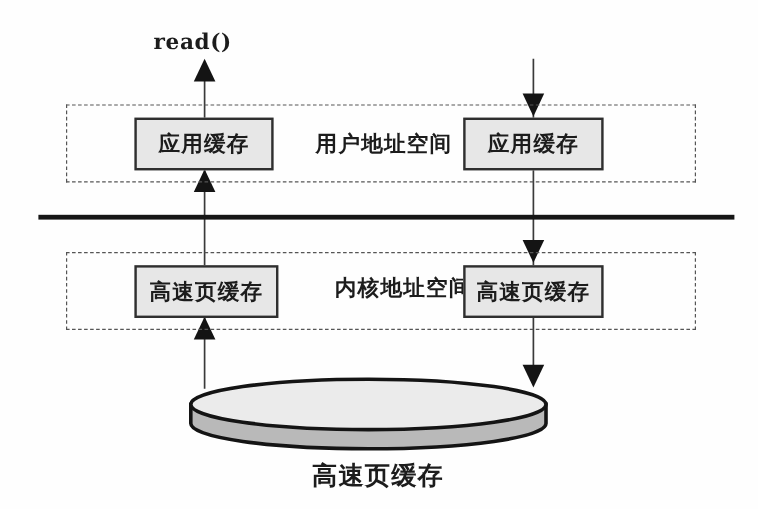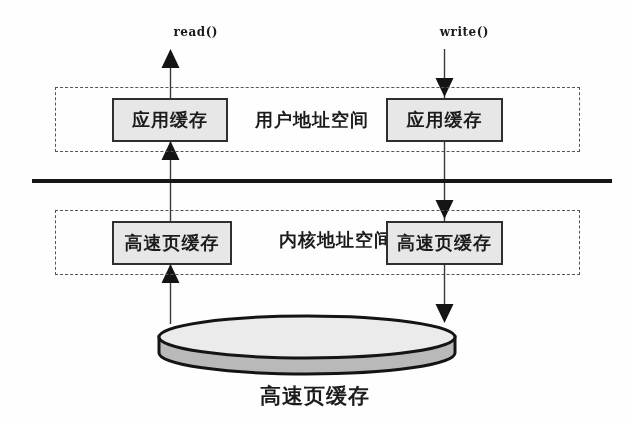--- a/index.html
+++ b/index.html
@@ -14,22 +14,22 @@
     background:var(--background);
     font-family:"DejaVu Serif","Liberation Serif",serif;
     color:var(--text);
   }
   .svg-layer{position:absolute; left:0; top:0; z-index:1;}
   .svg-line{stroke:var(--line); stroke-width:1.4; fill:none;}
   .svg-arrow{fill:var(--arrow-fill); stroke:none;}
   .disk-top{fill:var(--disk-top-fill); stroke:var(--disk-stroke); stroke-width:3;}
   .disk-side{fill:var(--disk-side-fill); stroke:var(--disk-stroke); stroke-width:3;}
   .call-label{
-    position:absolute; z-index:3; width:90px; text-align:right;
-    font-weight:bold; font-size:12px; letter-spacing:0.5px;
+    position:absolute; z-index:3; width:90px; text-align:left;
+    font-weight:bold; font-size:18px; letter-spacing:0.5px;
   }
   .dashed-rect{
     position:absolute; z-index:2; width:523px; height:63px;
     border:1px dashed var(--dashed-border); background:transparent;
   }
   .buffer-box{
     position:absolute; z-index:3; height:40px;
     background:var(--box-fill); border:2px solid var(--box-border);
     display:flex; align-items:center; justify-content:center;
     font-weight:bold; font-size:18px; letter-spacing:1px;
@@ -72,25 +72,24 @@
     <polygon class="svg-arrow" points="444.5,219 435.5,200 453.5,200"></polygon>
     <polygon class="svg-arrow" points="444.5,323 435.5,304 453.5,304"></polygon>
 
     <g>
       <path class="disk-side" d="M159,337 v16 a148,21 0 0 0 296,0 v-16 Z"></path>
       <ellipse class="disk-top" cx="307" cy="337" rx="148" ry="21"></ellipse>
     </g>
   </svg>
 
   <div class="call-label" style="left:128px; top:25px;">read()</div>
-  <div class="call-label" style="left:399px; top:25px;">write()</div>
 
   <div class="dashed-rect" style="left:55px; top:87px;"></div>
   <div class="buffer-box" style="left:112px; top:98px; width:112px;">应用缓存</div>
-  <div class="space-label" style="left:247px; top:108px;">用户地址空间</div>
+  <div class="space-label" style="left:247px; top:108px;text-align:right;">用户地址空间</div>
   <div class="buffer-box" style="left:386px; top:98px; width:113px;">应用缓存</div>
 
   <div class="divider"></div>
 
   <div class="dashed-rect" style="left:55px; top:210px;"></div>
   <div class="buffer-box" style="left:112px; top:221px; width:116px;">高速页缓存</div>
   <div class="space-label" style="left:247px; top:228px;margin-left:24px;">内核地址空间</div>
   <div class="buffer-box" style="left:386px; top:221px; width:113px;">高速页缓存</div>
 
 

